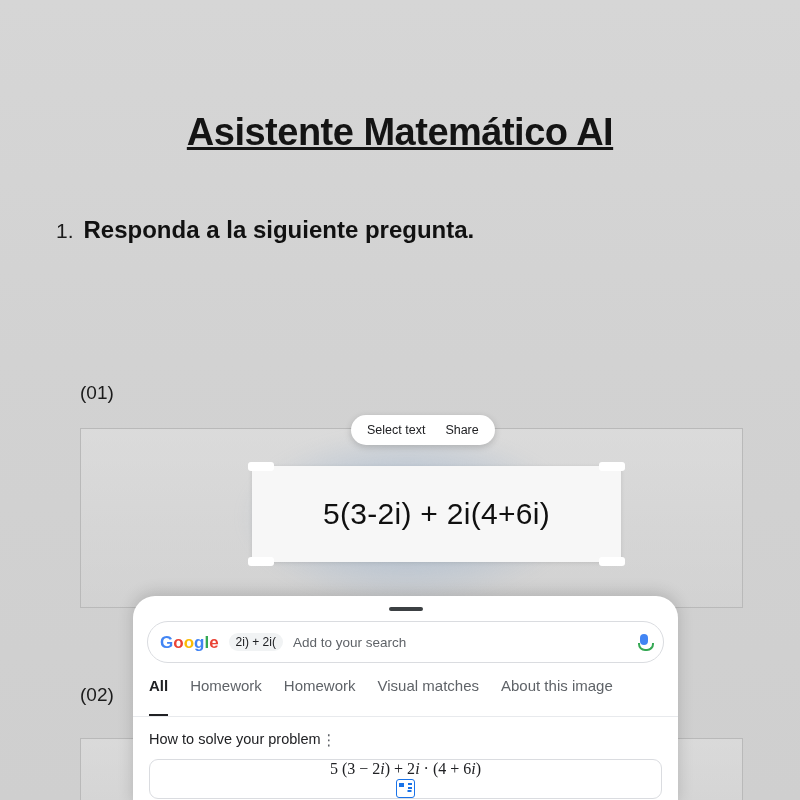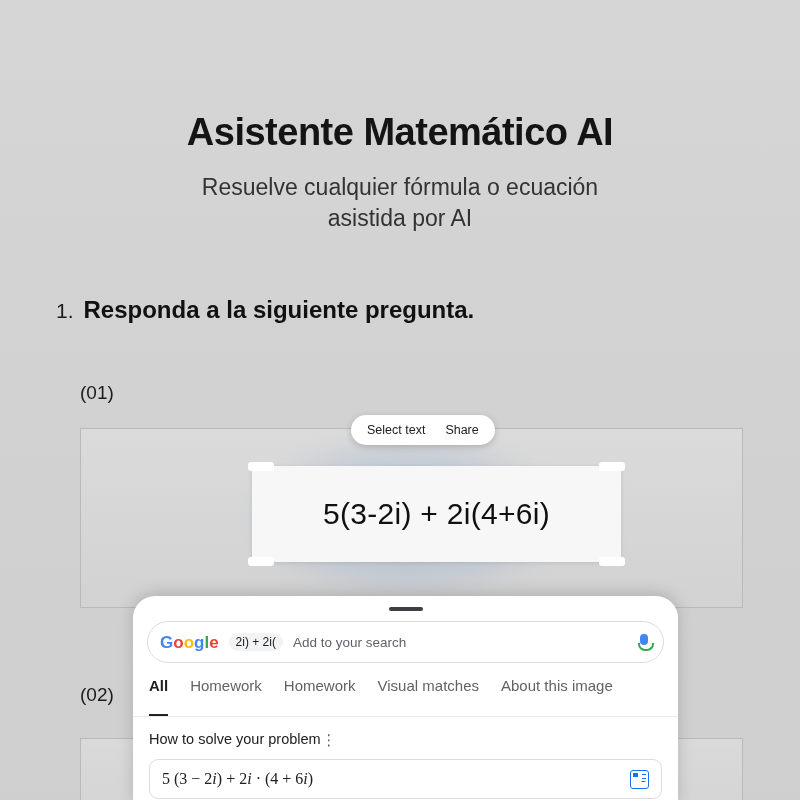--- a/index.html
+++ b/index.html
@@ -25,20 +25,21 @@
     text-align: center;
     padding-top: 112px;
   }
   .title {
     font-size: 38px;
     font-weight: bold;
     color: #141414;
     letter-spacing: -0.5px;
     line-height: 1.1;
     margin: 0;
+    text-decoration: underline;
   }
   .subtitle {
     margin: 18px auto 0;
     font-size: 23px;
     color: #333333;
     line-height: 1.35;
     max-width: 440px;
     font-weight: 400;
   }
 
@@ -266,20 +267,21 @@
   }
   .eq-box {
     margin-top: 12px;
     border: 1px solid #dadce0;
     border-radius: 9px;
     height: 38px;
     display: flex;
     align-items: center;
     justify-content: space-between;
     padding: 0 12px;
+    flex-direction: column;
   }
   .eq-text {
     font-family: "Liberation Serif", serif;
     font-size: 16px;
     color: #202124;
   }
   .eq-text i { font-style: italic; }
   .calc-icon {
     width: 17px; height: 17px;
     border: 1.6px solid #1a73e8;
@@ -302,21 +304,20 @@
     box-shadow: 0 4px 0 #1a73e8, -0.5px 7px 0 #1a73e8;
   }
 </style>
 </head>
 <body>
 
 <div class="page">
 
   <div class="header">
     <h1 class="title">Asistente Matemático AI</h1>
-    <p class="subtitle">Resuelve cualquier fórmula o ecuación asistida por AI</p>
   </div>
 
   <div class="step">
     <span class="step-num">1.</span>
     <span class="step-text">Responda a la siguiente pregunta.</span>
   </div>
 
   <div class="panel-label" id="label01">(01)</div>
   <div class="panel" id="panel01"></div>
 

